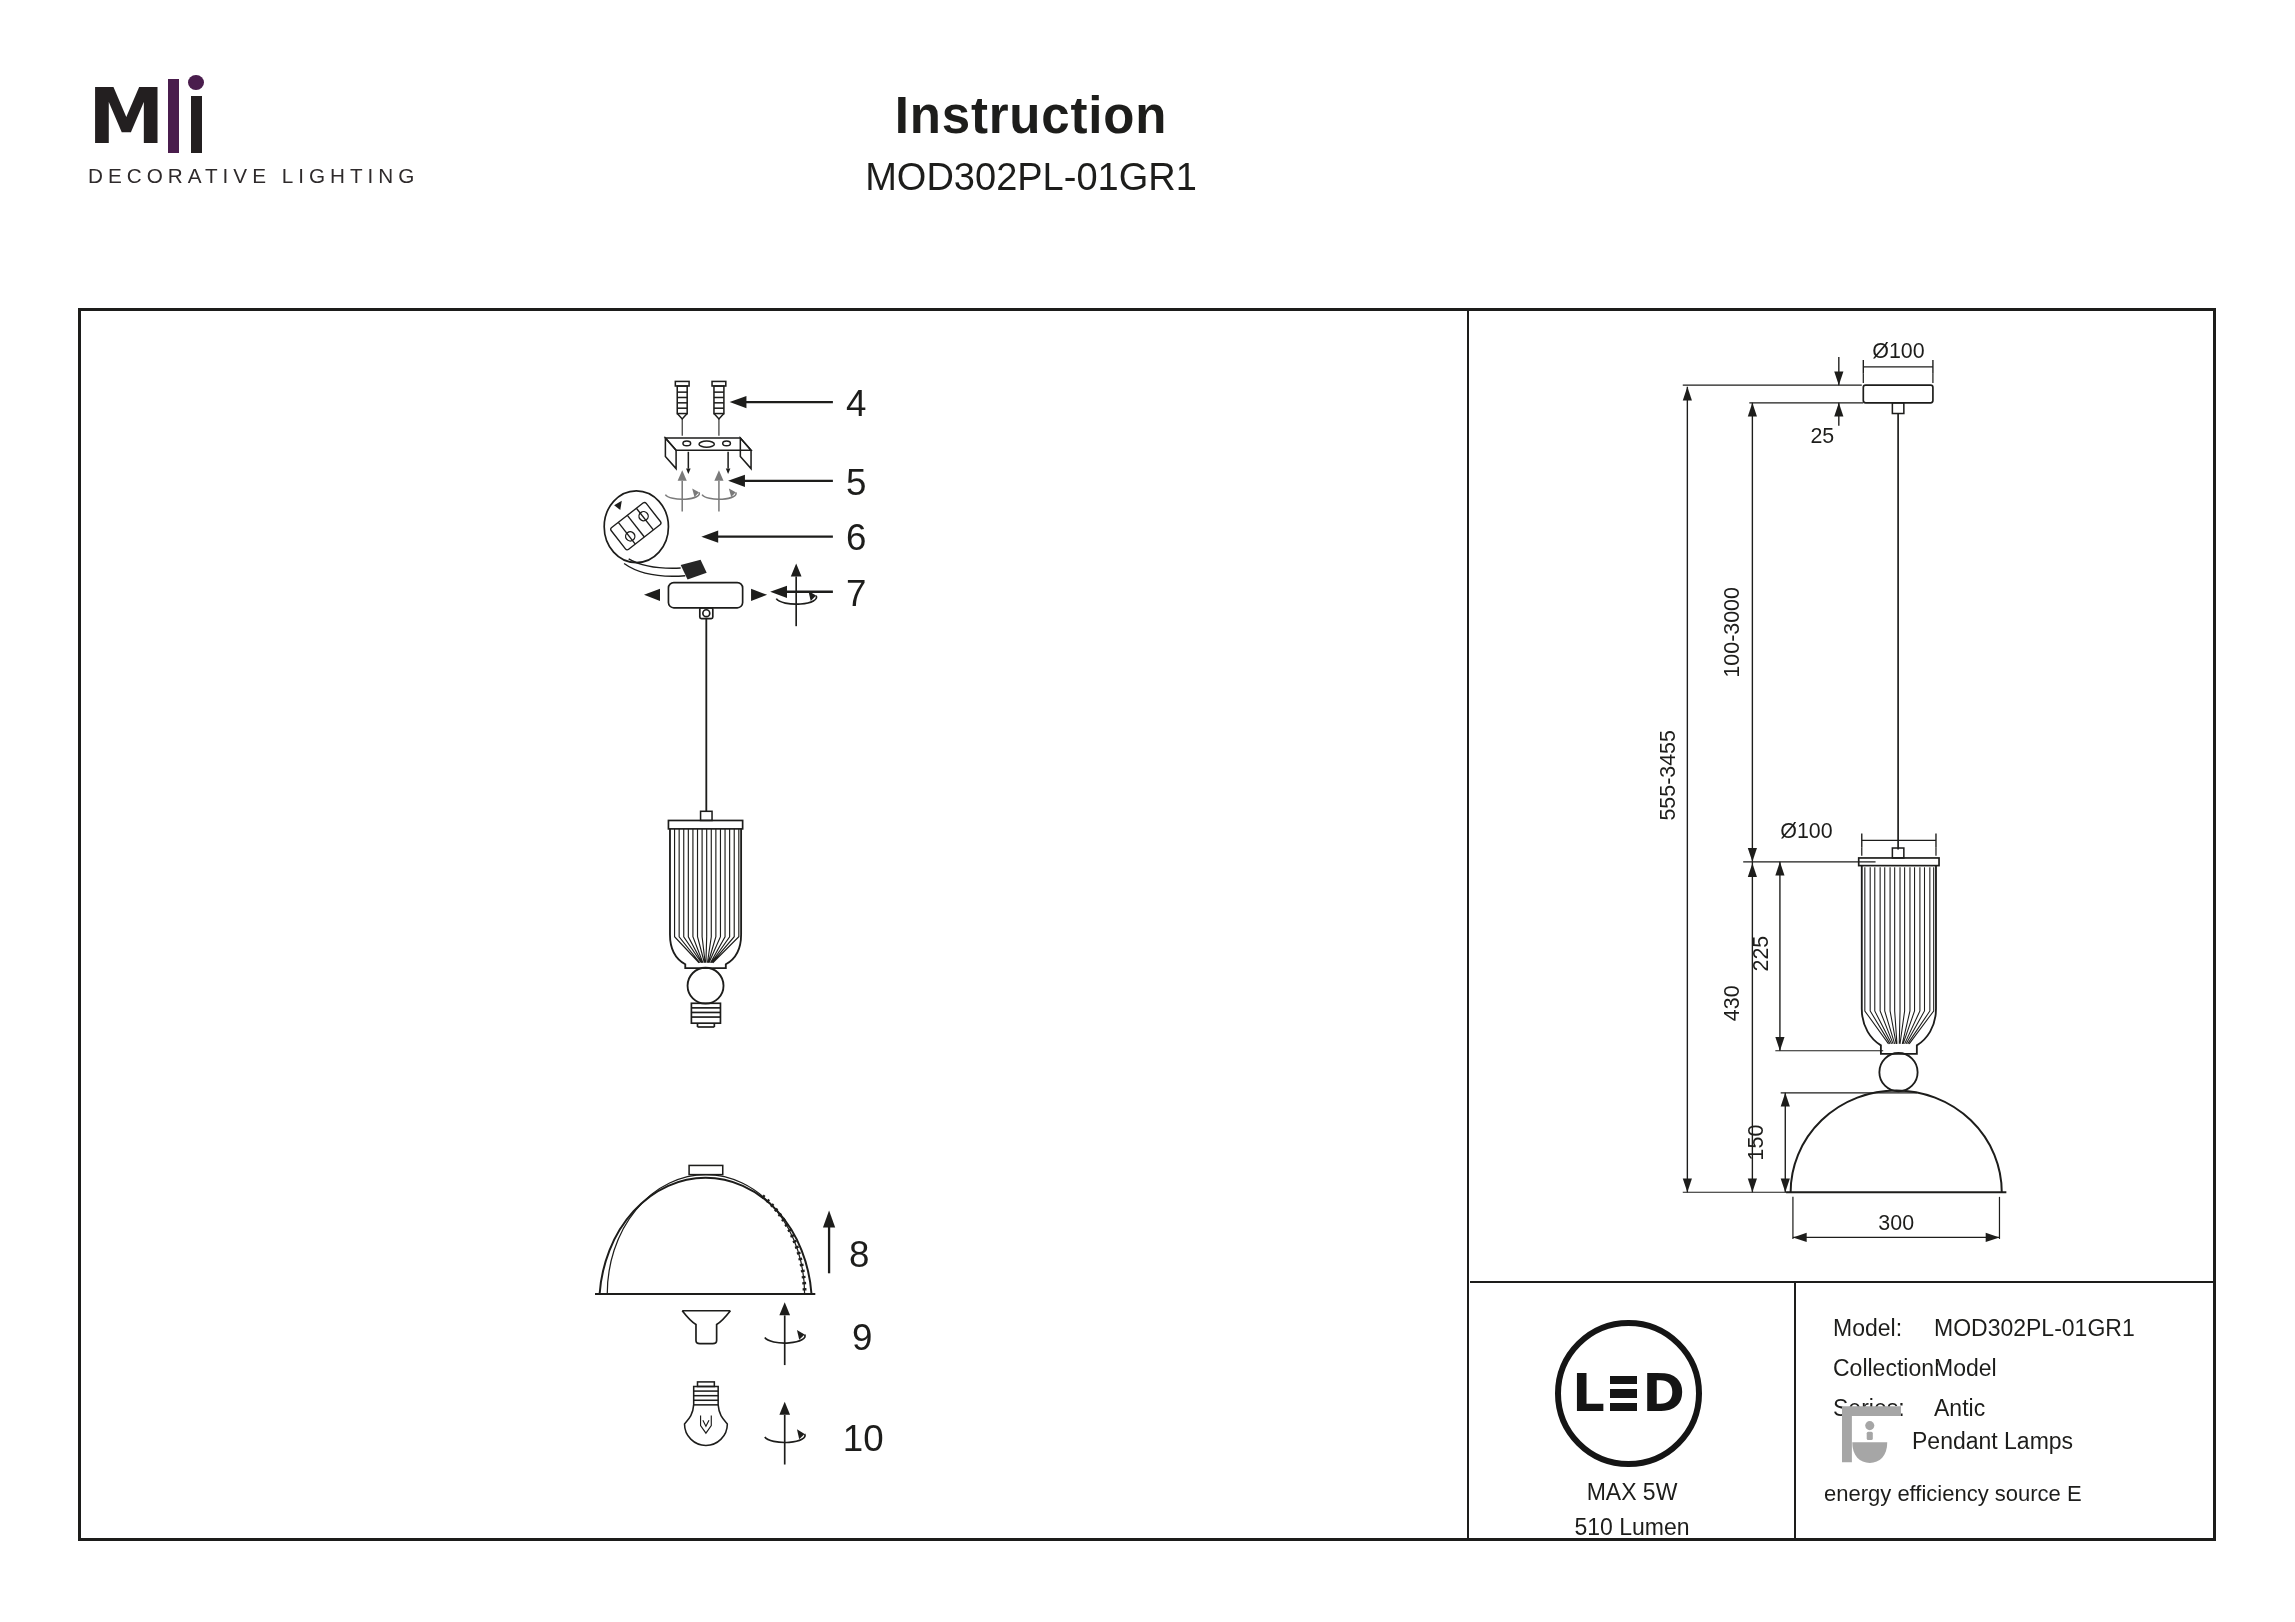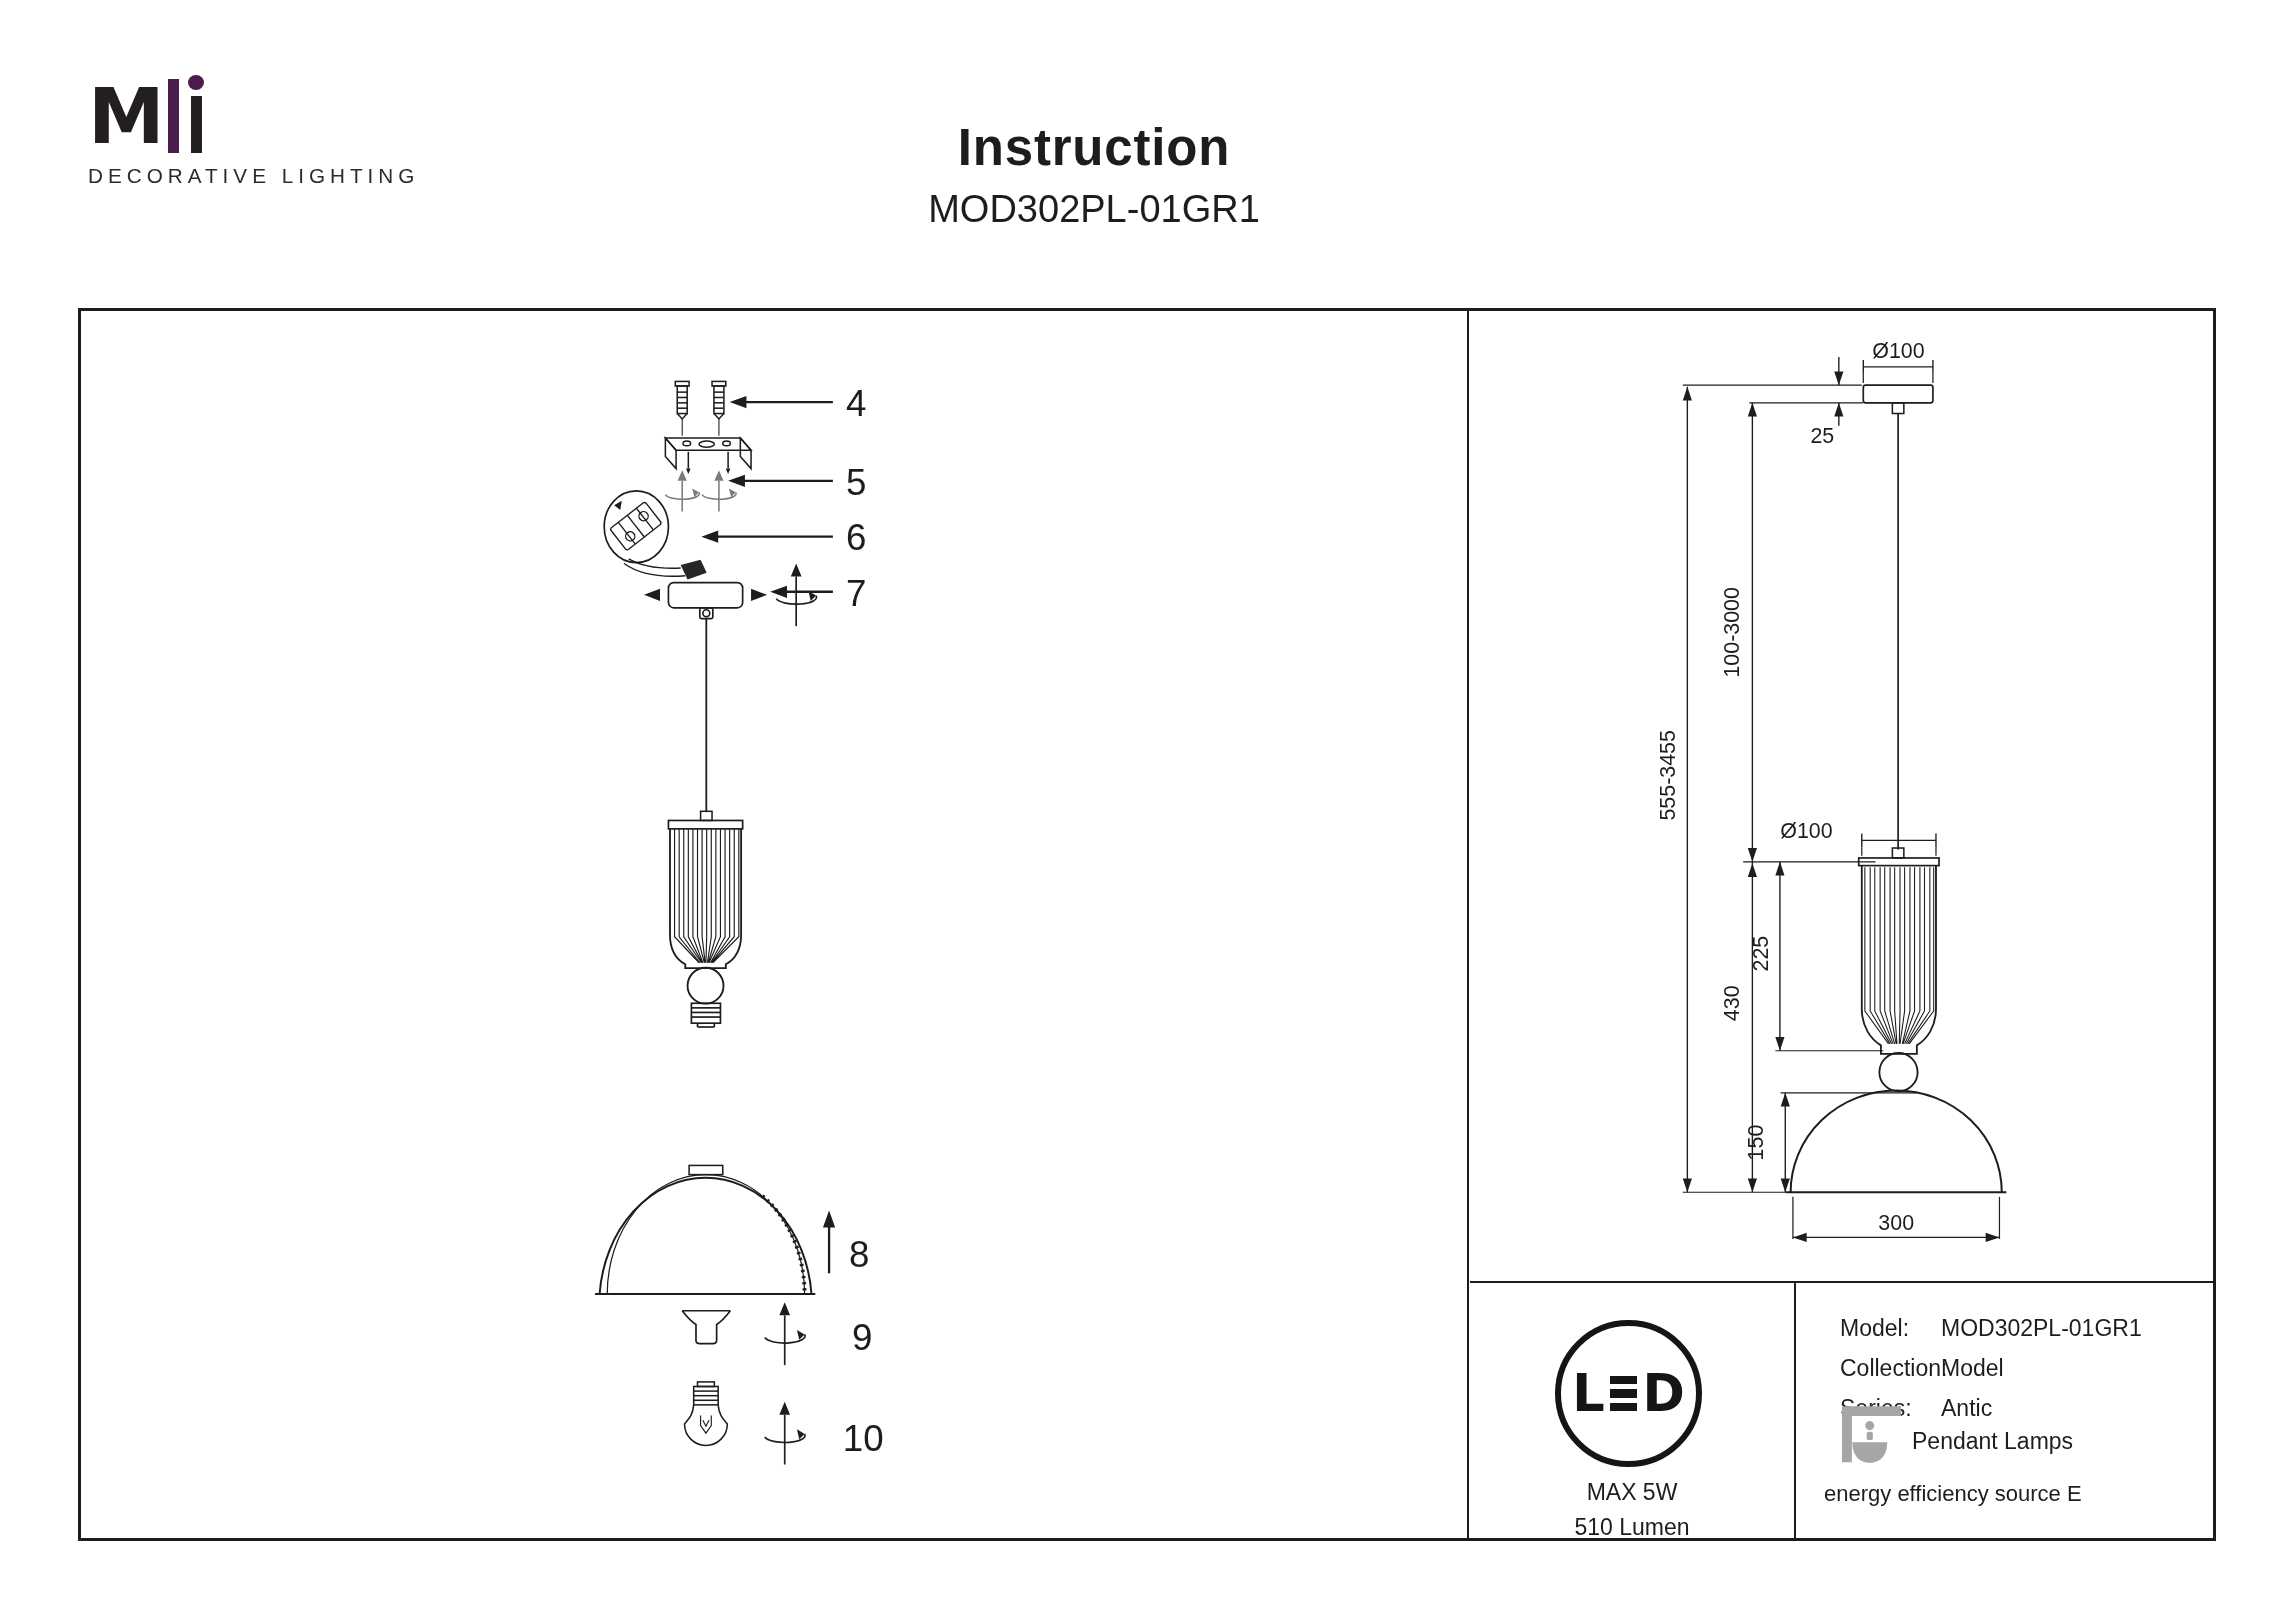--- a/index.html
+++ b/index.html
@@ -9,21 +9,21 @@
   .logo{position:absolute;left:88px;top:75px;}
   .logo-word{display:flex;align-items:flex-end;}
   .logo-letter{font-family:"DejaVu Sans", sans-serif;font-weight:bold;font-size:77px;
                line-height:0.98;color:#231f20;letter-spacing:1.5px;}
   .logo-bar{width:11.5px;height:74px;background:#4a1d4d;margin:0 3.1px 1.5px 1.5px;}
   .logo-i{display:flex;flex-direction:column;align-items:center;margin:0 1.5px 1.5px 6.1px;}
   .logo-i-dot{width:16px;height:15.3px;border-radius:50%;background:#4a1d4d;margin-bottom:6.1px;}
   .logo-i-stem{width:11.5px;height:57px;background:#231f20;}
   .logo-tagline{margin-top:9.2px;text-align:left;font-size:20.7px;letter-spacing:5px;color:#2e2a2b;}
   
-  .title-block{position:absolute;left:788px;top:86px;width:612px;text-align:center;margin-top:32px;}
+  .title-block{position:absolute;left:725px;top:86px;width:612px;text-align:center;}
   .title{font-size:51px;font-weight:bold;letter-spacing:0.8px;}
   .subtitle{font-size:38px;margin-top:10.7px;}
   
   .main-box{position:absolute;left:78px;top:308px;width:2138px;height:1233px;
             border:3.1px solid #1d1d1b;box-sizing:border-box;}
   .divider-v{position:absolute;left:1386px;top:0;width:2.3px;height:100%;background:#1d1d1b;}
   .panel-svg{position:absolute;display:block;}
   
   .info-strip{position:absolute;left:1389px;top:970px;width:743px;height:257px;
               border-top:2.3px solid #1d1d1b;display:flex;}
@@ -31,21 +31,21 @@
   .led-circle{position:absolute;left:85px;top:37px;width:135px;height:135px;
               border:6.9px solid #151515;border-radius:50%;
               display:flex;align-items:center;justify-content:center;gap:5.4px;}
   .led-letter{font-family:"DejaVu Sans", sans-serif;font-weight:bold;font-size:51px;line-height:1;color:#151515;}
   .led-e{display:flex;flex-direction:column;gap:5.4px;}
   .led-e i{display:block;width:27px;height:8.4px;background:#151515;}
   .led-caption{position:absolute;width:100%;text-align:center;font-size:23px;}
   .cap-power{top:196px;}
   .cap-flux{top:231px;}
   .info-table{position:relative;flex:1;font-size:23px;}
-  .info-row{position:absolute;left:44px;display:flex;}
+  .info-row{position:absolute;left:37px;display:flex;}
   .info-label{width:101px;flex:none;}
   .pendant-ico{position:absolute;left:38px;top:121px;}
   .note{position:absolute;left:28px;top:197px;font-size:22px;line-height:1.28;width:360px;}
 </style>
 </head>
 <body>
 
 <div class="page">
 
   <div class="logo">

